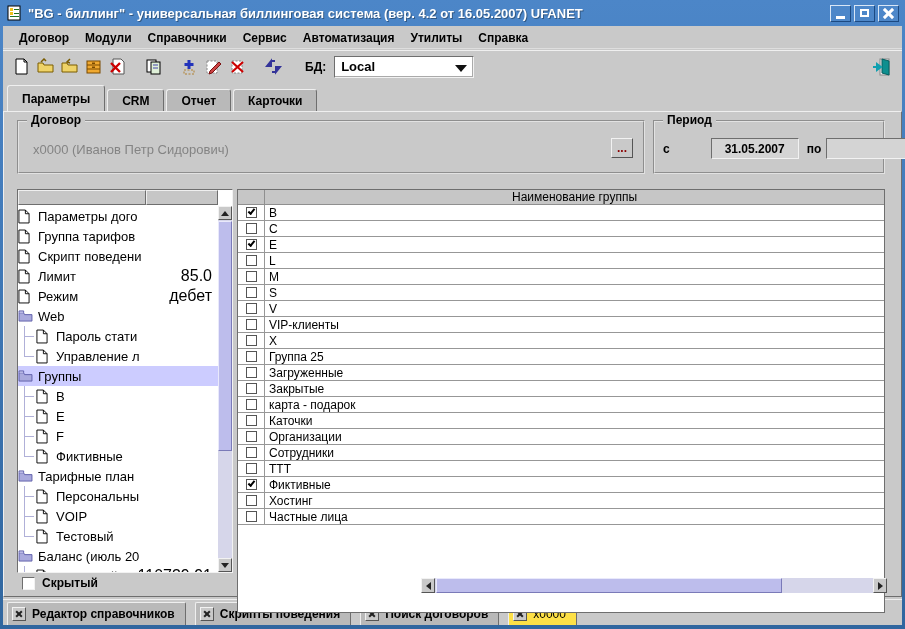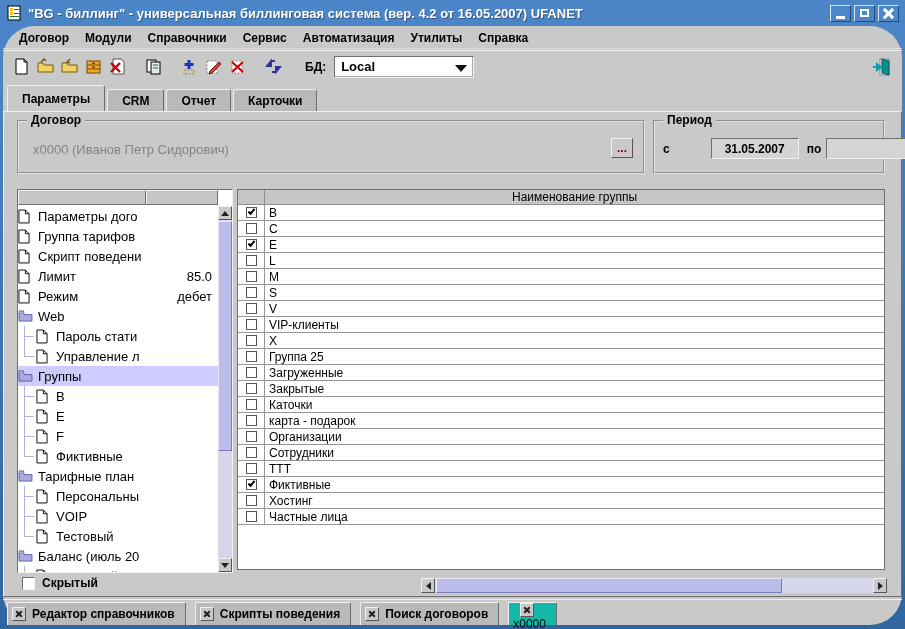--- a/index.html
+++ b/index.html
@@ -12,21 +12,21 @@
   .win-icon { width:16px; height:16px; flex:0 0 16px; }
   .win-btns { margin-left:auto; display:flex; gap:3px; }
   .win-btn { width:21px; height:17px; background:#4d87c9; border:1px solid #d8e6f6; border-right-color:#1c4a82; border-bottom-color:#1c4a82; display:flex; align-items:center; justify-content:center; position:relative; }
   .glyph-min { width:9px; height:3px; background:#fff; margin-top:8px; }
   .glyph-max { width:9px; height:8px; border:2px solid #fff; }
   .glyph-close { position:relative; width:11px; height:11px; }
   .glyph-close::before,.glyph-close::after { content:''; position:absolute; left:-1px; top:4px; width:13px; height:3px; background:#fff; }
   .glyph-close::before { transform:rotate(45deg); } .glyph-close::after { transform:rotate(-45deg); }
 
   
-  .frame { position:absolute; left:3px; top:26px; right:3px; bottom:4px; background:#c9c9c9;border-radius:32px; }
+  .frame { position:absolute; left:3px; top:26px; right:3px; bottom:4px; background:#c9c9c9; }
 
   .menubar { position:absolute; left:0; top:2px; right:0; height:21px; display:flex; align-items:center; padding-left:8px; border-bottom:1px solid #dedede; }
   .menu-item { font-weight:bold; font-size:12px; padding:0 8px; color:#000; }
 
   .toolbar { position:absolute; left:0; top:24px; right:0; height:32px; display:flex; align-items:center; padding-left:6px; border-top:1px solid #efefef; }
   #tb-icons { display:flex; align-items:center; }
   .tbtn { width:24px; height:24px; display:flex; align-items:center; justify-content:center; }
   .tbtn.gap { margin-left:12px; }
   .db-label { font-weight:bold; font-size:12px; margin-left:20px; margin-right:8px; }
   .combo { width:140px; height:22px; background:#fff; border:1px solid #6e6e6e; border-right-color:#f2f2f2; border-bottom-color:#f2f2f2; box-shadow:inset -1px -1px 0 #aaa; display:flex; align-items:center; padding-left:6px; position:relative; }
@@ -62,55 +62,55 @@
   #tree-rows { position:absolute; left:0; top:16px; right:14px; bottom:0; overflow:hidden; }
   .tree-row { height:20px; display:flex; align-items:center; position:relative; }
   .tree-row.selected { background:#ccccff; }
   .conn { position:relative; width:12px; height:20px; margin-left:6px; flex:0 0 12px; }
   .conn::before { content:''; position:absolute; left:0; top:0; height:10px; border-left:1px solid #b0b0d8; }
   .conn.mid::before { height:20px; }
   .conn::after { content:''; position:absolute; left:0; top:10px; width:10px; border-top:1px solid #b0b0d8; }
   .t-icon { flex:0 0 16px; height:16px; margin-right:4px; display:flex; align-items:center; }
   .t-label { font-size:13px; white-space:nowrap; }
   .t-spacer { flex:1; }
-  .t-value { font-size:13px; padding-right:6px; white-space:nowrap; }
+  .t-value { font-size:16px; padding-right:6px; white-space:nowrap; }
   .vscroll { position:absolute; right:0; top:16px; bottom:0; width:14px; background:#d6d6ea; }
   .sb-btn { position:absolute; left:0; width:14px; height:14px; background:#c9c9c9; border:1px solid #f2f2f2; border-right-color:#555; border-bottom-color:#555; display:flex; align-items:center; justify-content:center; }
   .sb-up { top:0; } .sb-down { bottom:0; }
   .tri-up { width:0;height:0;border-left:4px solid transparent;border-right:4px solid transparent;border-bottom:5px solid #222; }
   .tri-down { width:0;height:0;border-left:4px solid transparent;border-right:4px solid transparent;border-top:5px solid #222; }
   .tri-left { width:0;height:0;border-top:4px solid transparent;border-bottom:4px solid transparent;border-right:5px solid #222; }
   .tri-right { width:0;height:0;border-top:4px solid transparent;border-bottom:4px solid transparent;border-left:5px solid #222; }
   .v-thumb { position:absolute; left:0; top:15px; width:14px; height:230px; background:#bdbdec; border:1px solid #e9e9fb; border-right-color:#7a7ab8; border-bottom-color:#7a7ab8; }
 
   .hidden-row { position:absolute; left:18px; top:464px; display:flex; align-items:center; }
   .hidden-cb { width:13px; height:13px; background:#fff; border:1px solid #6e6e6e; border-right-color:#f2f2f2; border-bottom-color:#f2f2f2; margin-right:7px; }
   .hidden-label { font-weight:bold; font-size:12px; }
 
   
-  .gtable { position:absolute; left:233px; top:77px; width:648px; height:381px; background:#fff; border:1px solid #6e6e6e; overflow:hidden; }
+  .gtable { position:absolute; left:233px; top:77px; width:648px; height:424px; background:#fff; border:1px solid #6e6e6e; overflow:hidden; }
   .g-header { height:15px; display:flex; background:#c6c6c6; border-bottom:1px solid #8f8f8f; }
   .gh-cb { width:27px; border-right:1px solid #8f8f8f; }
   .gh-name { flex:1; text-align:center; font-size:12px; line-height:14px; }
   .trow { height:16px; display:flex; align-items:center; border-bottom:1px solid #979797; }
   .tcb { width:27px; align-self:stretch; border-right:1px solid #979797; display:flex; align-items:center; justify-content:center; }
   .cbx { width:11px; height:11px; background:#fff; border:1px solid #555; position:relative; }
   .checkmark { position:absolute; left:1px; top:1px; width:7px; height:4px; border-left:2px solid #000; border-bottom:2px solid #000; transform:rotate(-50deg); }
   .tname { font-size:12px; padding-left:4px; white-space:nowrap; }
 
   
   .hscroll { position:absolute; left:417px; top:466px; width:466px; height:15px; background:#d6d6ea; }
   .hs-left { position:absolute; left:0; top:0; width:14px; height:15px; background:#c9c9c9; border:1px solid #f2f2f2; border-right-color:#555; border-bottom-color:#555; display:flex; align-items:center; justify-content:center; }
   .hs-right { position:absolute; right:0; top:0; width:14px; height:15px; background:#c9c9c9; border:1px solid #f2f2f2; border-right-color:#555; border-bottom-color:#555; display:flex; align-items:center; justify-content:center; }
   .h-thumb { position:absolute; left:15px; top:0; width:346px; height:15px; background:#bdbdec; border:1px solid #e9e9fb; border-right-color:#7a7ab8; border-bottom-color:#7a7ab8; }
 
   
   .bottombar { position:absolute; left:0; top:573px; right:0; height:26px; border-top:1px solid #efefef; display:flex; align-items:flex-end; padding-left:4px; }
   .btab { height:23px; display:flex; align-items:center; padding:0 10px 0 4px; background:#b9b9b9; border:1px solid #efefef; border-right-color:#6e6e6e; border-bottom:none; border-radius:2px 2px 0 0; margin-right:9px; }
-  .btab.active { background:#14b8a6;flex-direction:column; }
+  .btab.active { background:#fde047; }
   .btab-close { width:14px; height:14px; background:#c9c9c9; border:1px solid #f2f2f2; border-right-color:#555; border-bottom-color:#555; position:relative; margin-right:6px; flex:0 0 14px; }
   .btab-close::before,.btab-close::after { content:''; position:absolute; left:2px; top:5px; width:8px; height:2px; background:#222; }
   .btab-close::before { transform:rotate(45deg); } .btab-close::after { transform:rotate(-45deg); }
   .btab-label { font-weight:bold; font-size:12px; white-space:nowrap; }
   .btab.active .btab-label { font-weight:normal; }
 </style>
 </head>
 <body>
 
 <div class="window">
@@ -548,27 +548,27 @@
             <div class="trow">
               <span class="tcb">
                 <span class="cbx"></span>
               </span>
               <span class="tname">Закрытые</span>
             </div>
             <div class="trow">
               <span class="tcb">
                 <span class="cbx"></span>
               </span>
+              <span class="tname">карта - подарок</span>
+            </div>
+            <div class="trow">
+              <span class="tcb">
+                <span class="cbx"></span>
+              </span>
               <span class="tname">Каточки</span>
-            </div>
-            <div class="trow">
-              <span class="tcb">
-                <span class="cbx"></span>
-              </span>
-              <span class="tname">карта - подарок</span>
             </div>
             <div class="trow">
               <span class="tcb">
                 <span class="cbx"></span>
               </span>
               <span class="tname">Организации</span>
             </div>
             <div class="trow">
               <span class="tcb">
                 <span class="cbx"></span>

